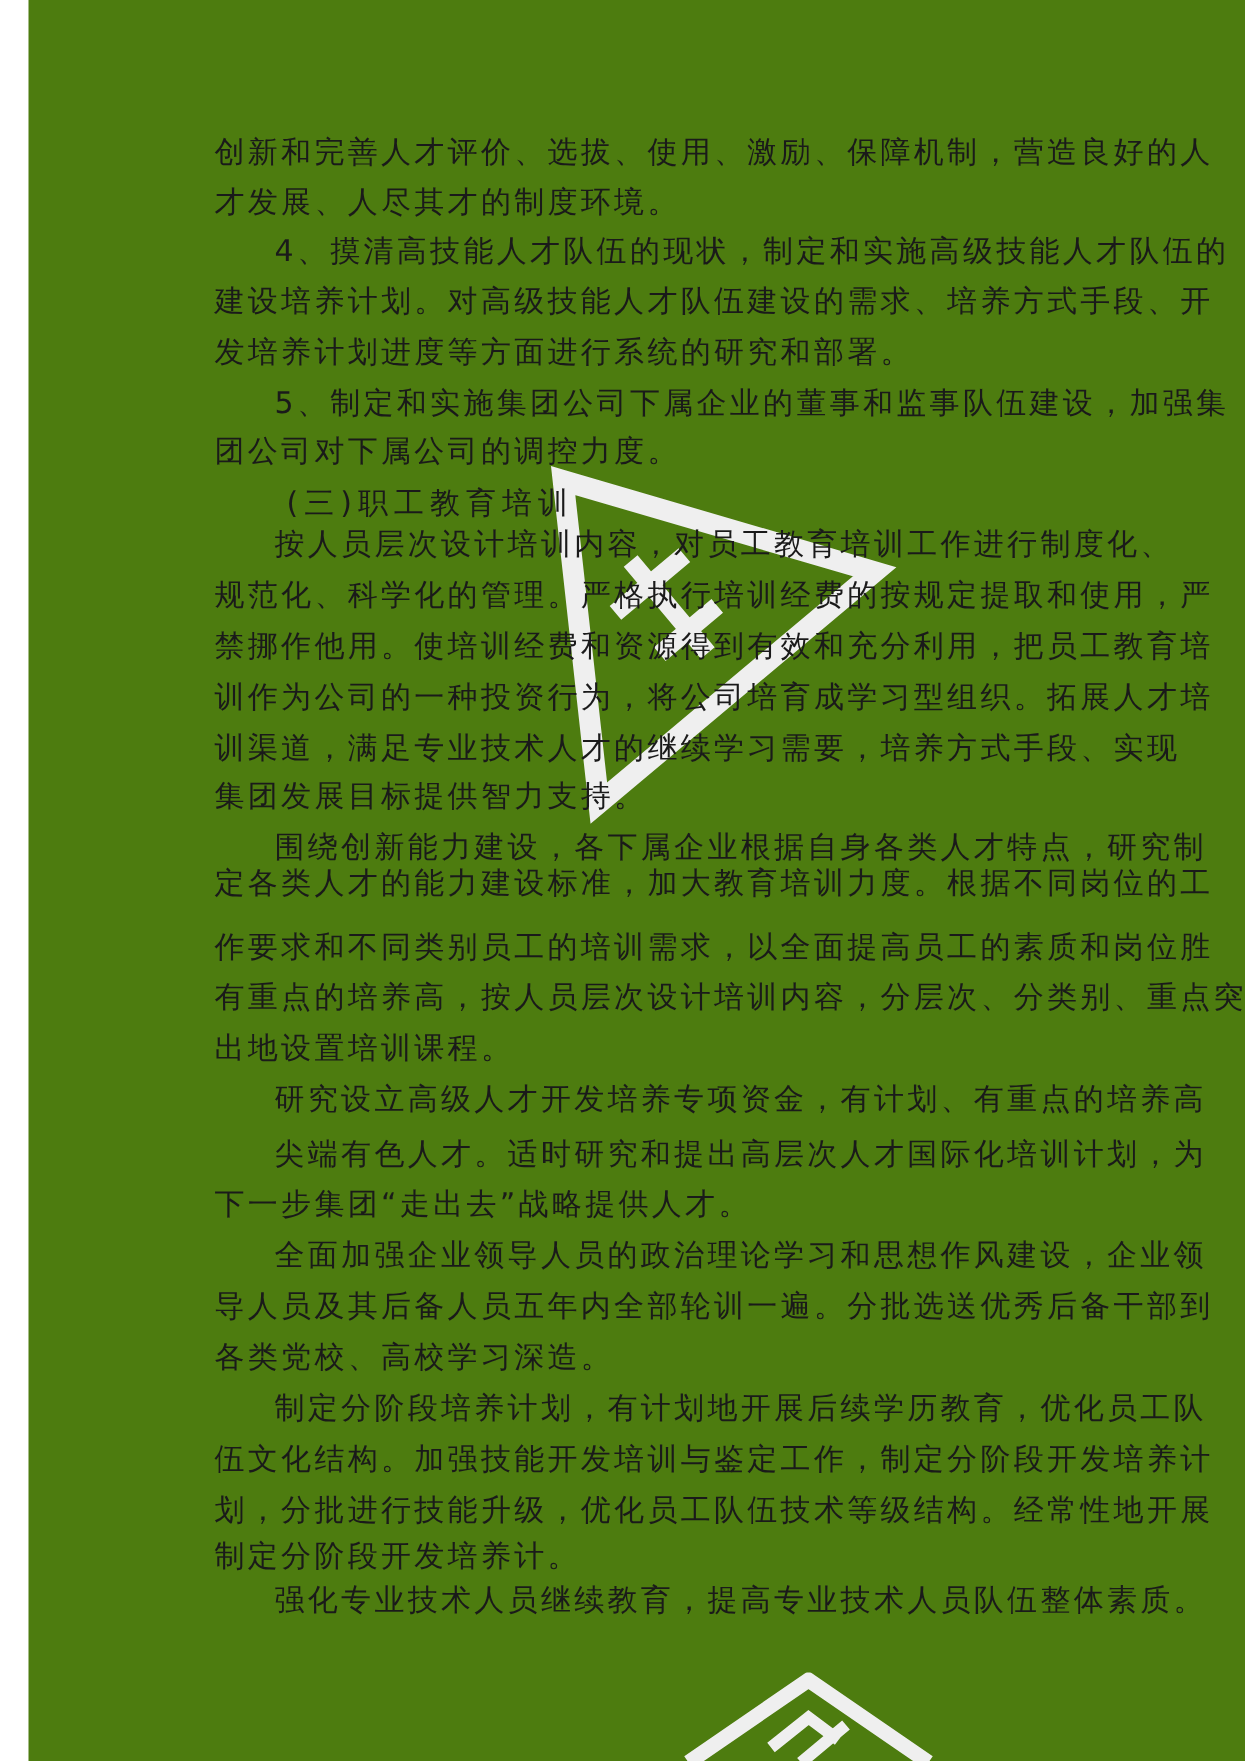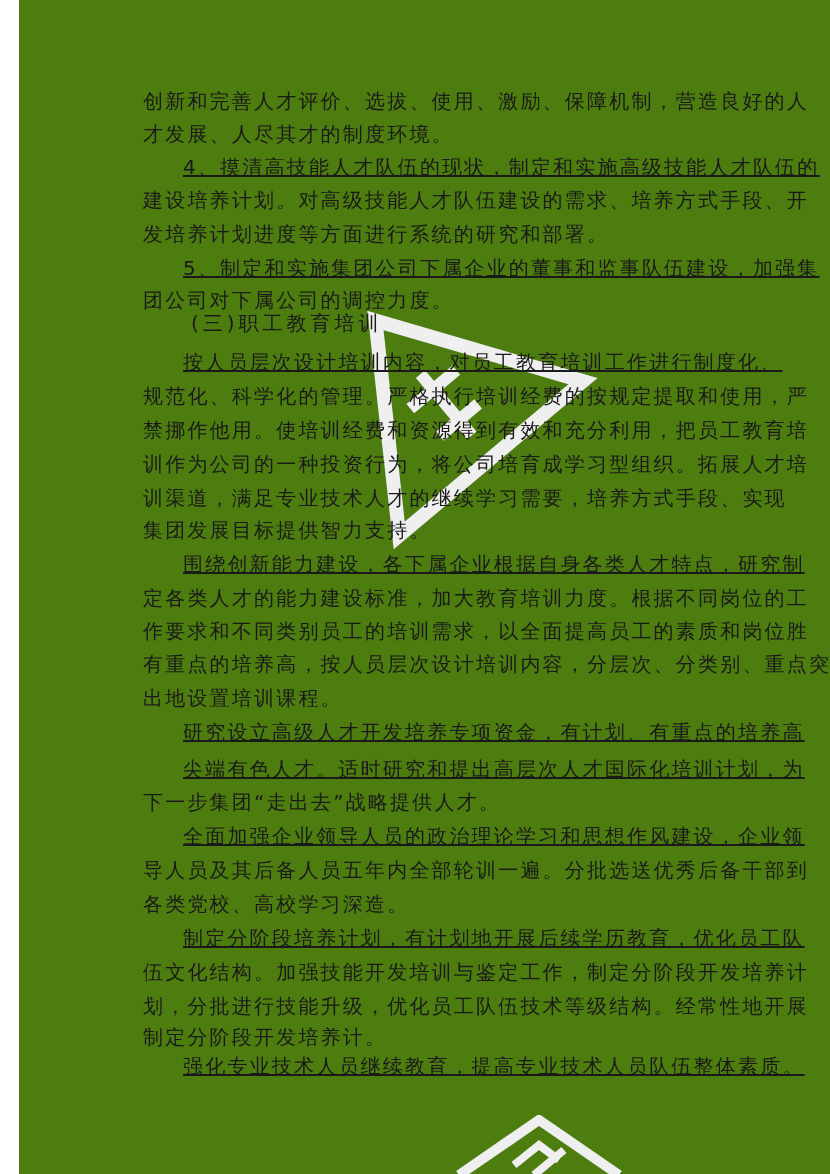--- a/index.html
+++ b/index.html
@@ -36,21 +36,21 @@
     }
     .line {
       position: absolute;
       left: 0;
       height: 30px;
       line-height: 30px;
       font-size: 20px;
       white-space: nowrap;
       letter-spacing: 2.2px;
     }
-    .indent { left: 40px; text-decoration: underline; }
+    .indent { left: 40px; }
     .heading {
       left: 48px;
       letter-spacing: 4px;
     }
   </style>
 </head>
 <body>
 
 <div class="page">
 
@@ -73,29 +73,29 @@
   </div>
 
   <div class="content">
     <div class="line" style="top:0px;">创新和完善人才评价、选拔、使用、激励、保障机制，营造良好的人</div>
     <div class="line" style="top:33px;">才发展、人尽其才的制度环境。</div>
     <div class="line indent" style="top:66px;">4、摸清高技能人才队伍的现状，制定和实施高级技能人才队伍的</div>
     <div class="line" style="top:99px;">建设培养计划。对高级技能人才队伍建设的需求、培养方式手段、开</div>
     <div class="line" style="top:133px;">发培养计划进度等方面进行系统的研究和部署。</div>
     <div class="line indent" style="top:167px;">5、制定和实施集团公司下属企业的董事和监事队伍建设，加强集</div>
     <div class="line" style="top:199px;">团公司对下属公司的调控力度。</div>
-    <div class="line heading" style="top:222px;text-align:center;">(三)职工教育培训</div>
+    <div class="line heading" style="top:234px;text-align:center;">(三)职工教育培训</div>
     <div class="line indent" style="top:261px;">按人员层次设计培训内容，对员工教育培训工作进行制度化、</div>
     <div class="line" style="top:295px;">规范化、科学化的管理。严格执行培训经费的按规定提取和使用，严</div>
     <div class="line" style="top:329px;">禁挪作他用。使培训经费和资源得到有效和充分利用，把员工教育培</div>
     <div class="line" style="top:363px;">训作为公司的一种投资行为，将公司培育成学习型组织。拓展人才培</div>
     <div class="line" style="top:397px;">训渠道，满足专业技术人才的继续学习需要，培养方式手段、实现</div>
     <div class="line" style="top:429px;text-align:center;">集团发展目标提供智力支持。</div>
     <div class="line indent" style="top:463px;">围绕创新能力建设，各下属企业根据自身各类人才特点，研究制</div>
-    <div class="line" style="top:497px;">定各类人才的能力建设标准，加大教育培训力度。根据不同岗位的工</div>
+    <div class="line" style="top:487px;">定各类人才的能力建设标准，加大教育培训力度。根据不同岗位的工</div>
     <div class="line" style="top:530px;">作要求和不同类别员工的培训需求，以全面提高员工的素质和岗位胜</div>
     <div class="line" style="top:563px;">有重点的培养高，按人员层次设计培训内容，分层次、分类别、重点突</div>
     <div class="line" style="top:597px;">出地设置培训课程。</div>
     <div class="line indent" style="top:631px;">研究设立高级人才开发培养专项资金，有计划、有重点的培养高</div>
     <div class="line indent" style="top:668px;">尖端有色人才。适时研究和提出高层次人才国际化培训计划，为</div>
     <div class="line" style="top:701px;">下一步集团“走出去”战略提供人才。</div>
     <div class="line indent" style="top:735px;">全面加强企业领导人员的政治理论学习和思想作风建设，企业领</div>
     <div class="line" style="top:769px;">导人员及其后备人员五年内全部轮训一遍。分批选送优秀后备干部到</div>
     <div class="line" style="top:803px;">各类党校、高校学习深造。</div>
     <div class="line indent" style="top:837px;">制定分阶段培养计划，有计划地开展后续学历教育，优化员工队</div>

